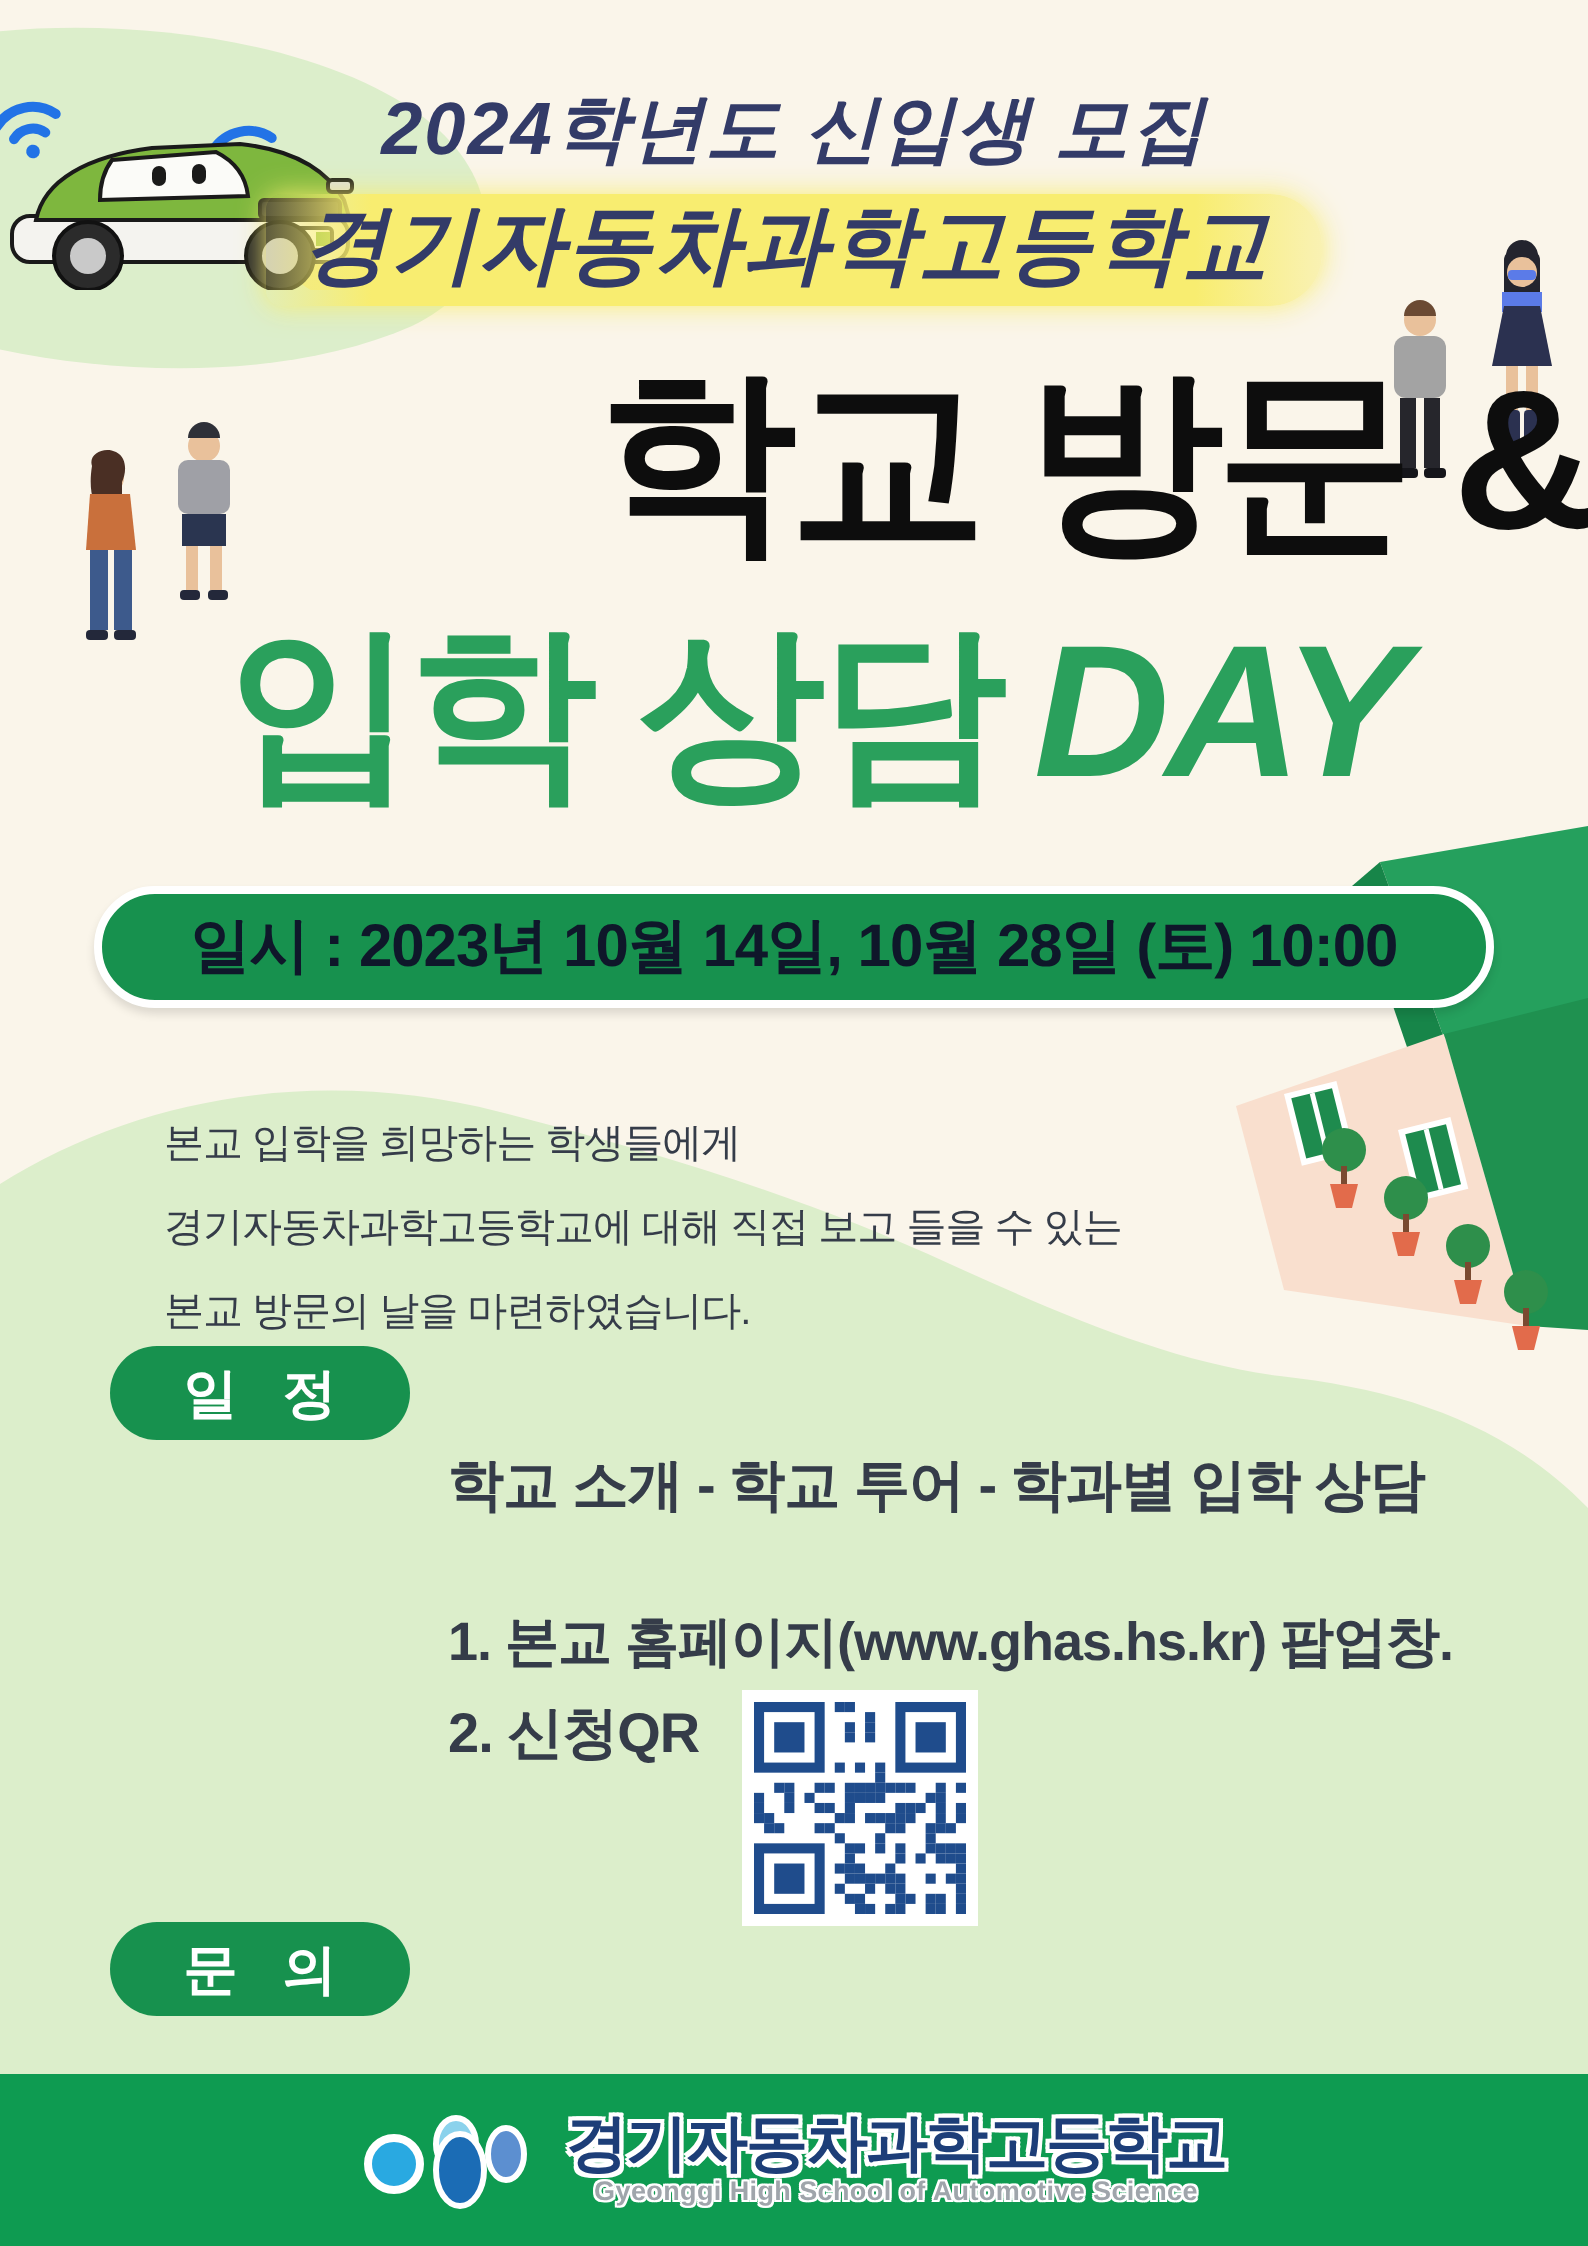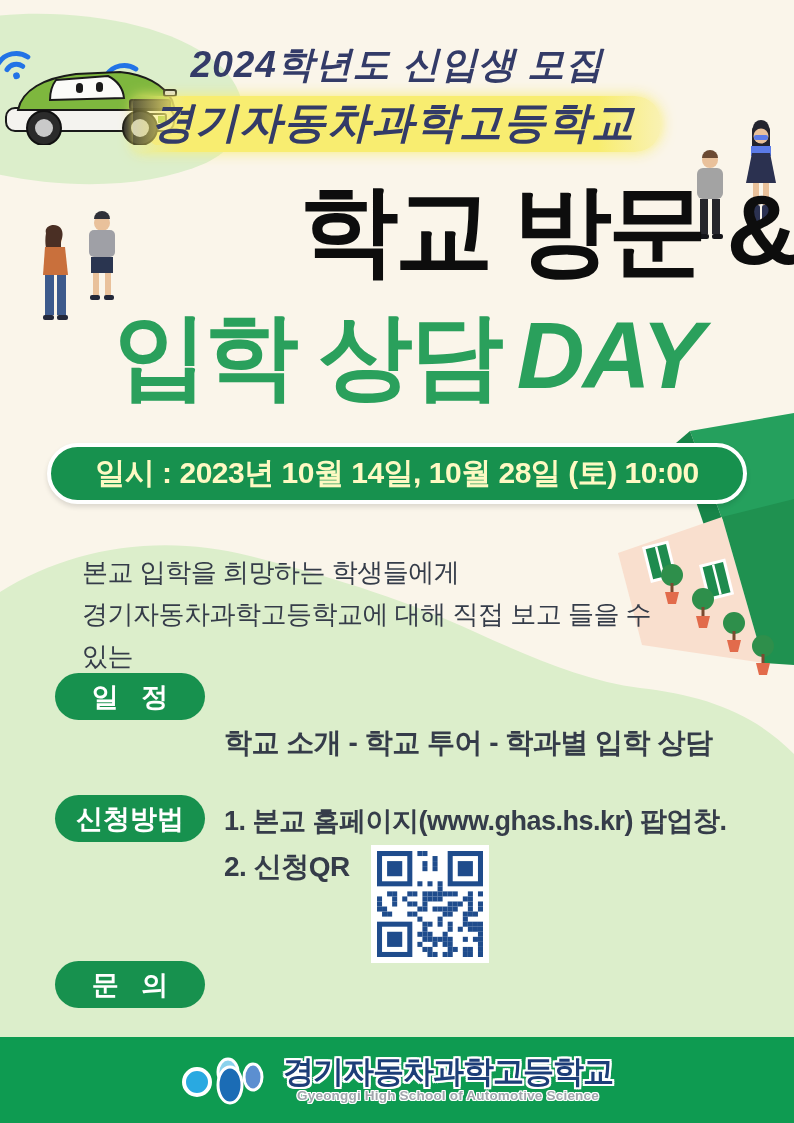--- a/index.html
+++ b/index.html
@@ -31,27 +31,27 @@
   .title2{
     position:absolute;left:11px;top:306px;width:794px;text-align:center;
     font-size:94px;line-height:1.06;font-weight:900;color:#2AA05C;letter-spacing:-3px;
   }
   .title2 .day{font-style:italic;margin-left:16px;letter-spacing:-2px;}
   
   .date-badge{
     position:absolute;left:47px;top:443px;width:700px;height:61px;
     background:#17914E;border:4px solid #ffffff;border-radius:34px;
     box-sizing:border-box;display:flex;align-items:center;justify-content:center;
-    color:#fef9c3;font-size:30px;font-weight:700;letter-spacing:-0.5px;
+    color:#0f172a;font-size:30px;font-weight:700;letter-spacing:-0.5px;
     box-shadow:0 3px 5px rgba(0,0,0,.12);
   }
   
   .intro{
     position:absolute;left:82px;top:551px;width:600px;
-    font-size:26px;line-height:42px;font-weight:500;color:#353C49;letter-spacing:-0.5px;
+    font-size:20px;line-height:42px;font-weight:500;color:#353C49;letter-spacing:-0.5px;
   }
   
   .pill{
     position:absolute;left:55px;width:150px;height:47px;border-radius:24px;
     background:#17914E;display:flex;align-items:center;justify-content:center;
     color:#fff;font-size:27px;font-weight:700;white-space:pre;letter-spacing:0;
   }
   .row-text{
     position:absolute;left:224px;font-size:28px;font-weight:600;color:#353C49;
     letter-spacing:-0.5px;white-space:nowrap;
@@ -213,26 +213,26 @@
   <div class="title1">학교 방문 &amp;</div>
   <div class="title2">
     <span>입학 상담</span><span class="day">DAY</span>
   </div>
 
   <div class="date-badge">일시 : 2023년 10월 14일, 10월 28일 (토) 10:00</div>
 
   <div class="intro">
     <div>본교 입학을 희망하는 학생들에게</div>
     <div>경기자동차과학고등학교에 대해 직접 보고 들을 수 있는</div>
+    <div>본교 방문의 날을 마련하였습니다.</div>
   </div>
 
   <div class="pill" style="top:673px;">일   정</div>
   <div class="row-text" style="top:724px;">학교 소개 - 학교 투어 - 학과별 입학 상담</div>
 
-  <div class="pill" style="top:795px;">신청방법</div>
   <div class="row-text" style="top:803px;font-size:27px;">1. 본교 홈페이지(www.ghas.hs.kr) 팝업창.</div>
   <div class="row-text" style="top:848px;">2. 신청QR</div>
   <div class="qr-box" id="qr">
       <svg viewBox="0 0 105 105">
         <rect x="40" y="0" width="5" height="5" fill="#1F4C8C"></rect>
         <rect x="45" y="0" width="5" height="5" fill="#1F4C8C"></rect>
         <rect x="55" y="5" width="5" height="5" fill="#1F4C8C"></rect>
         <rect x="45" y="10" width="5" height="5" fill="#1F4C8C"></rect>
         <rect x="55" y="10" width="5" height="5" fill="#1F4C8C"></rect>
         <rect x="45" y="15" width="5" height="5" fill="#1F4C8C"></rect>

